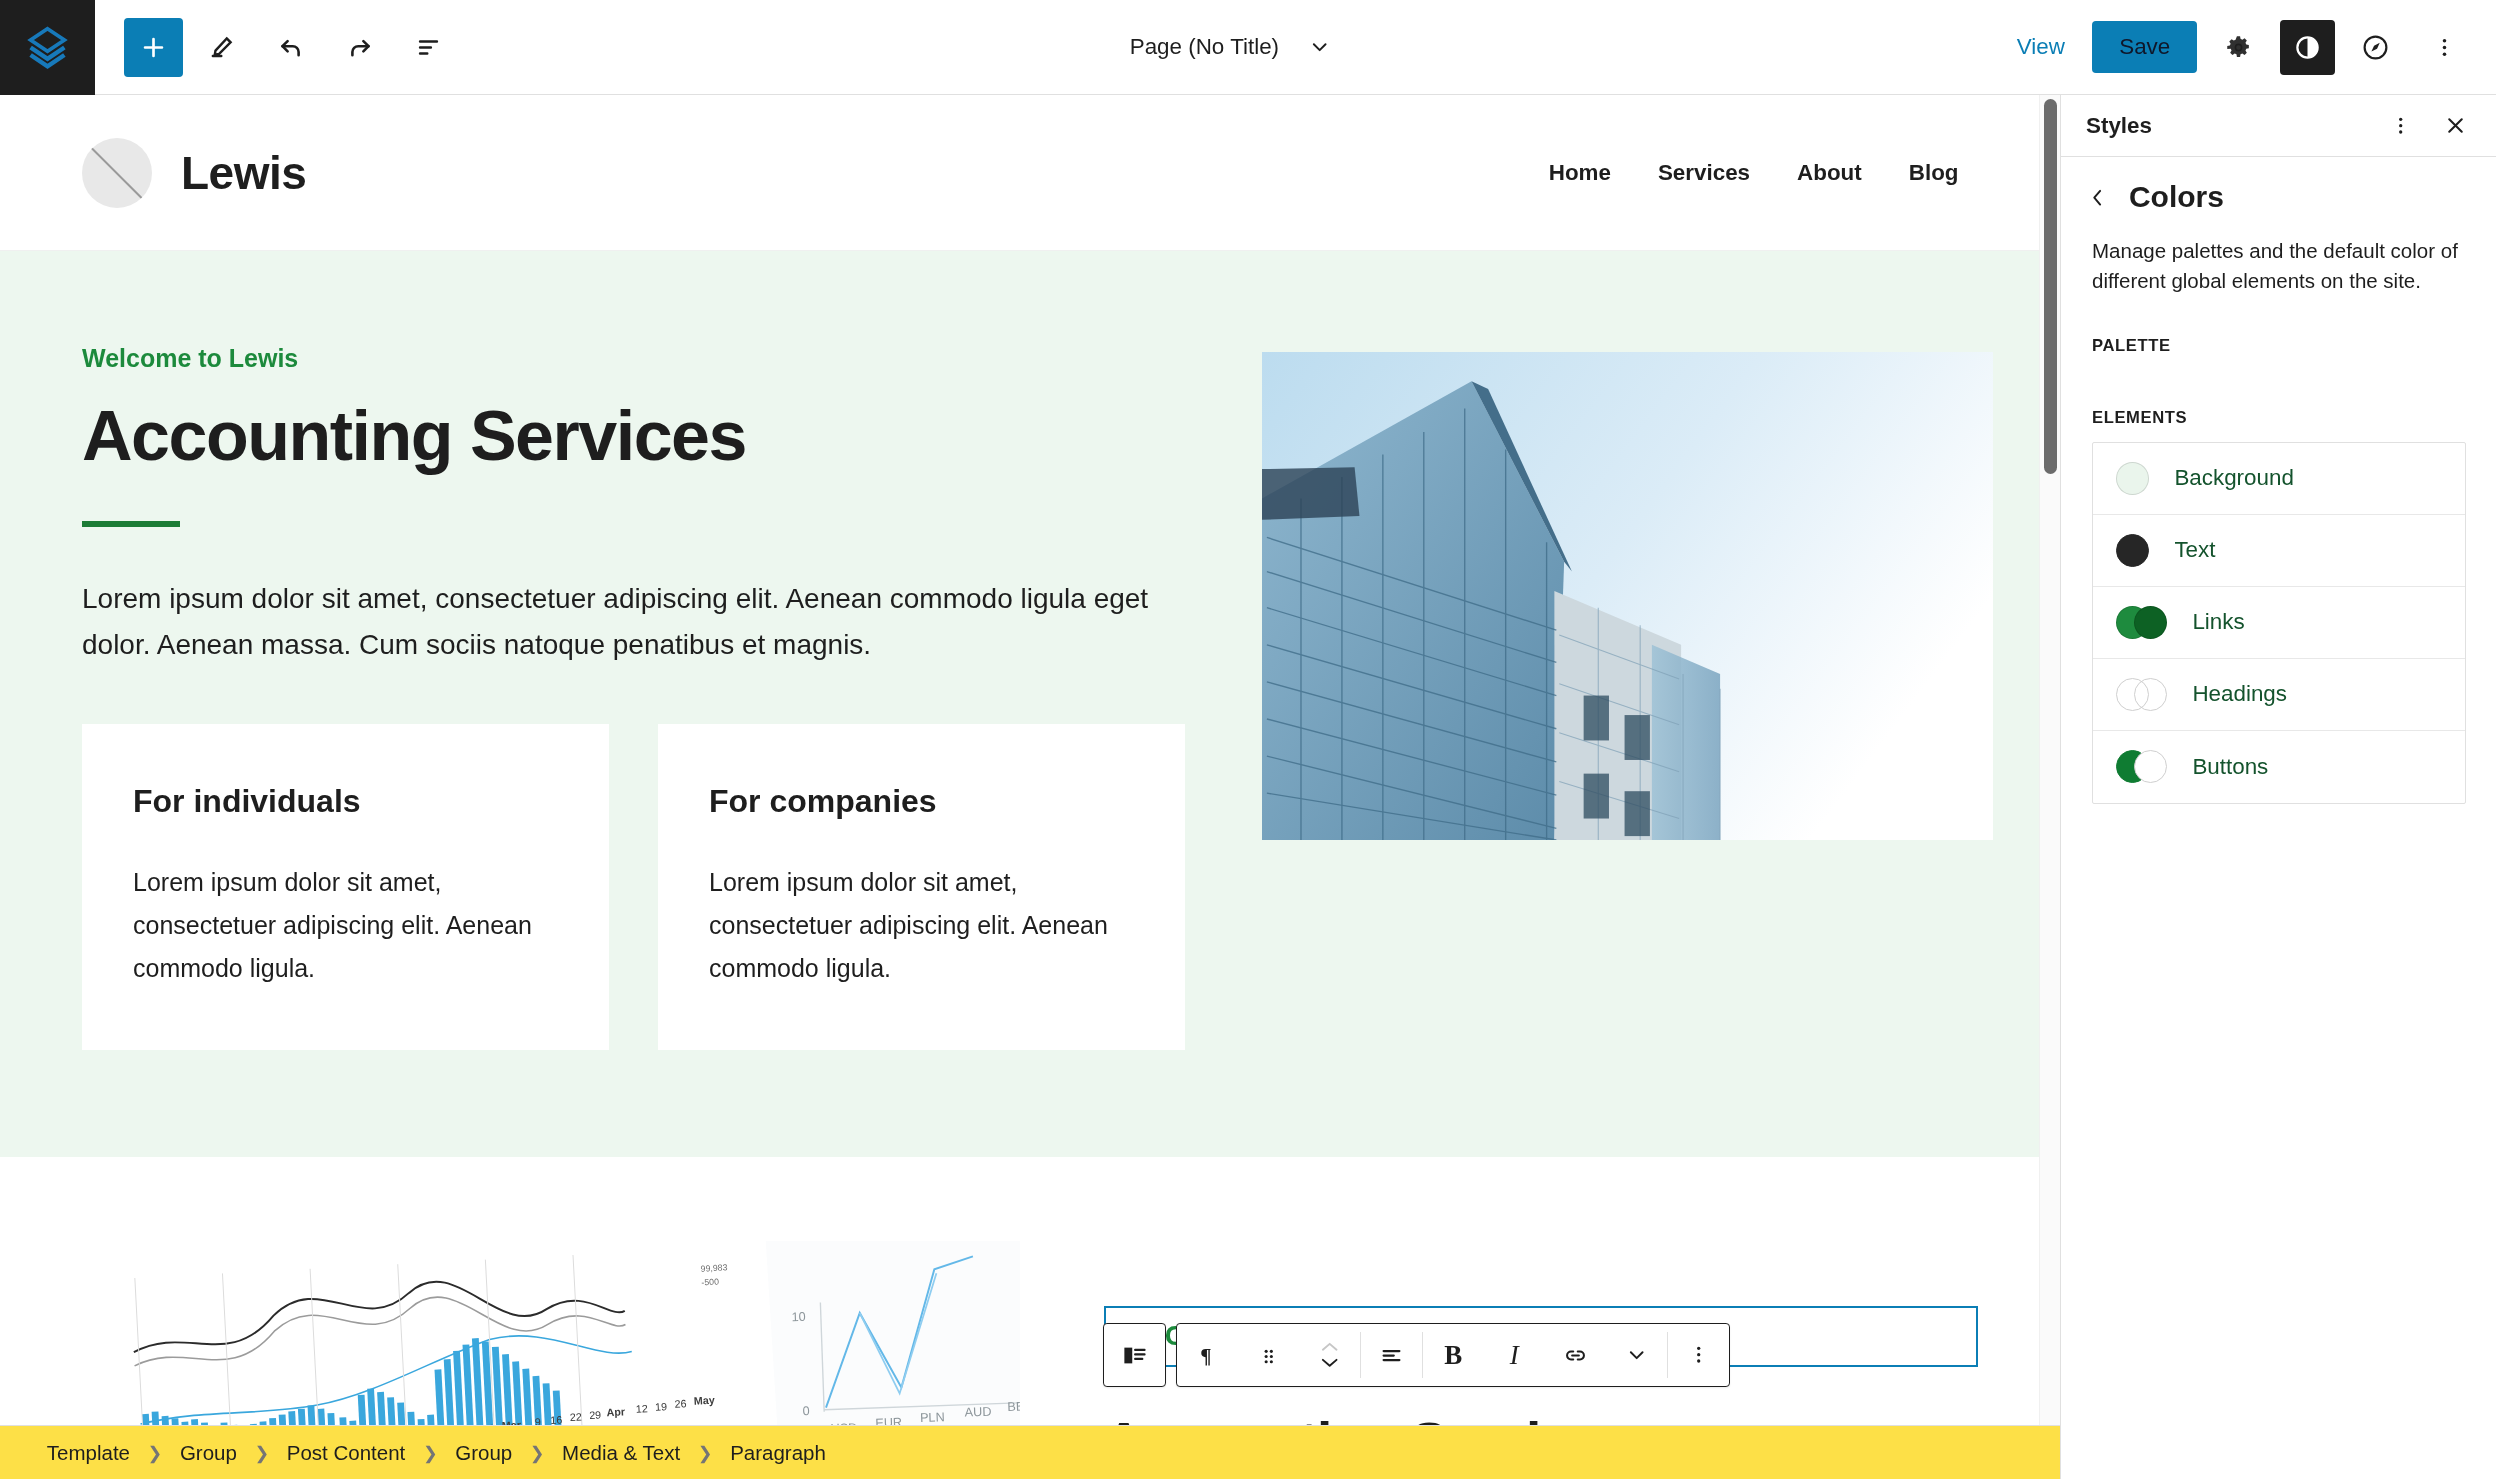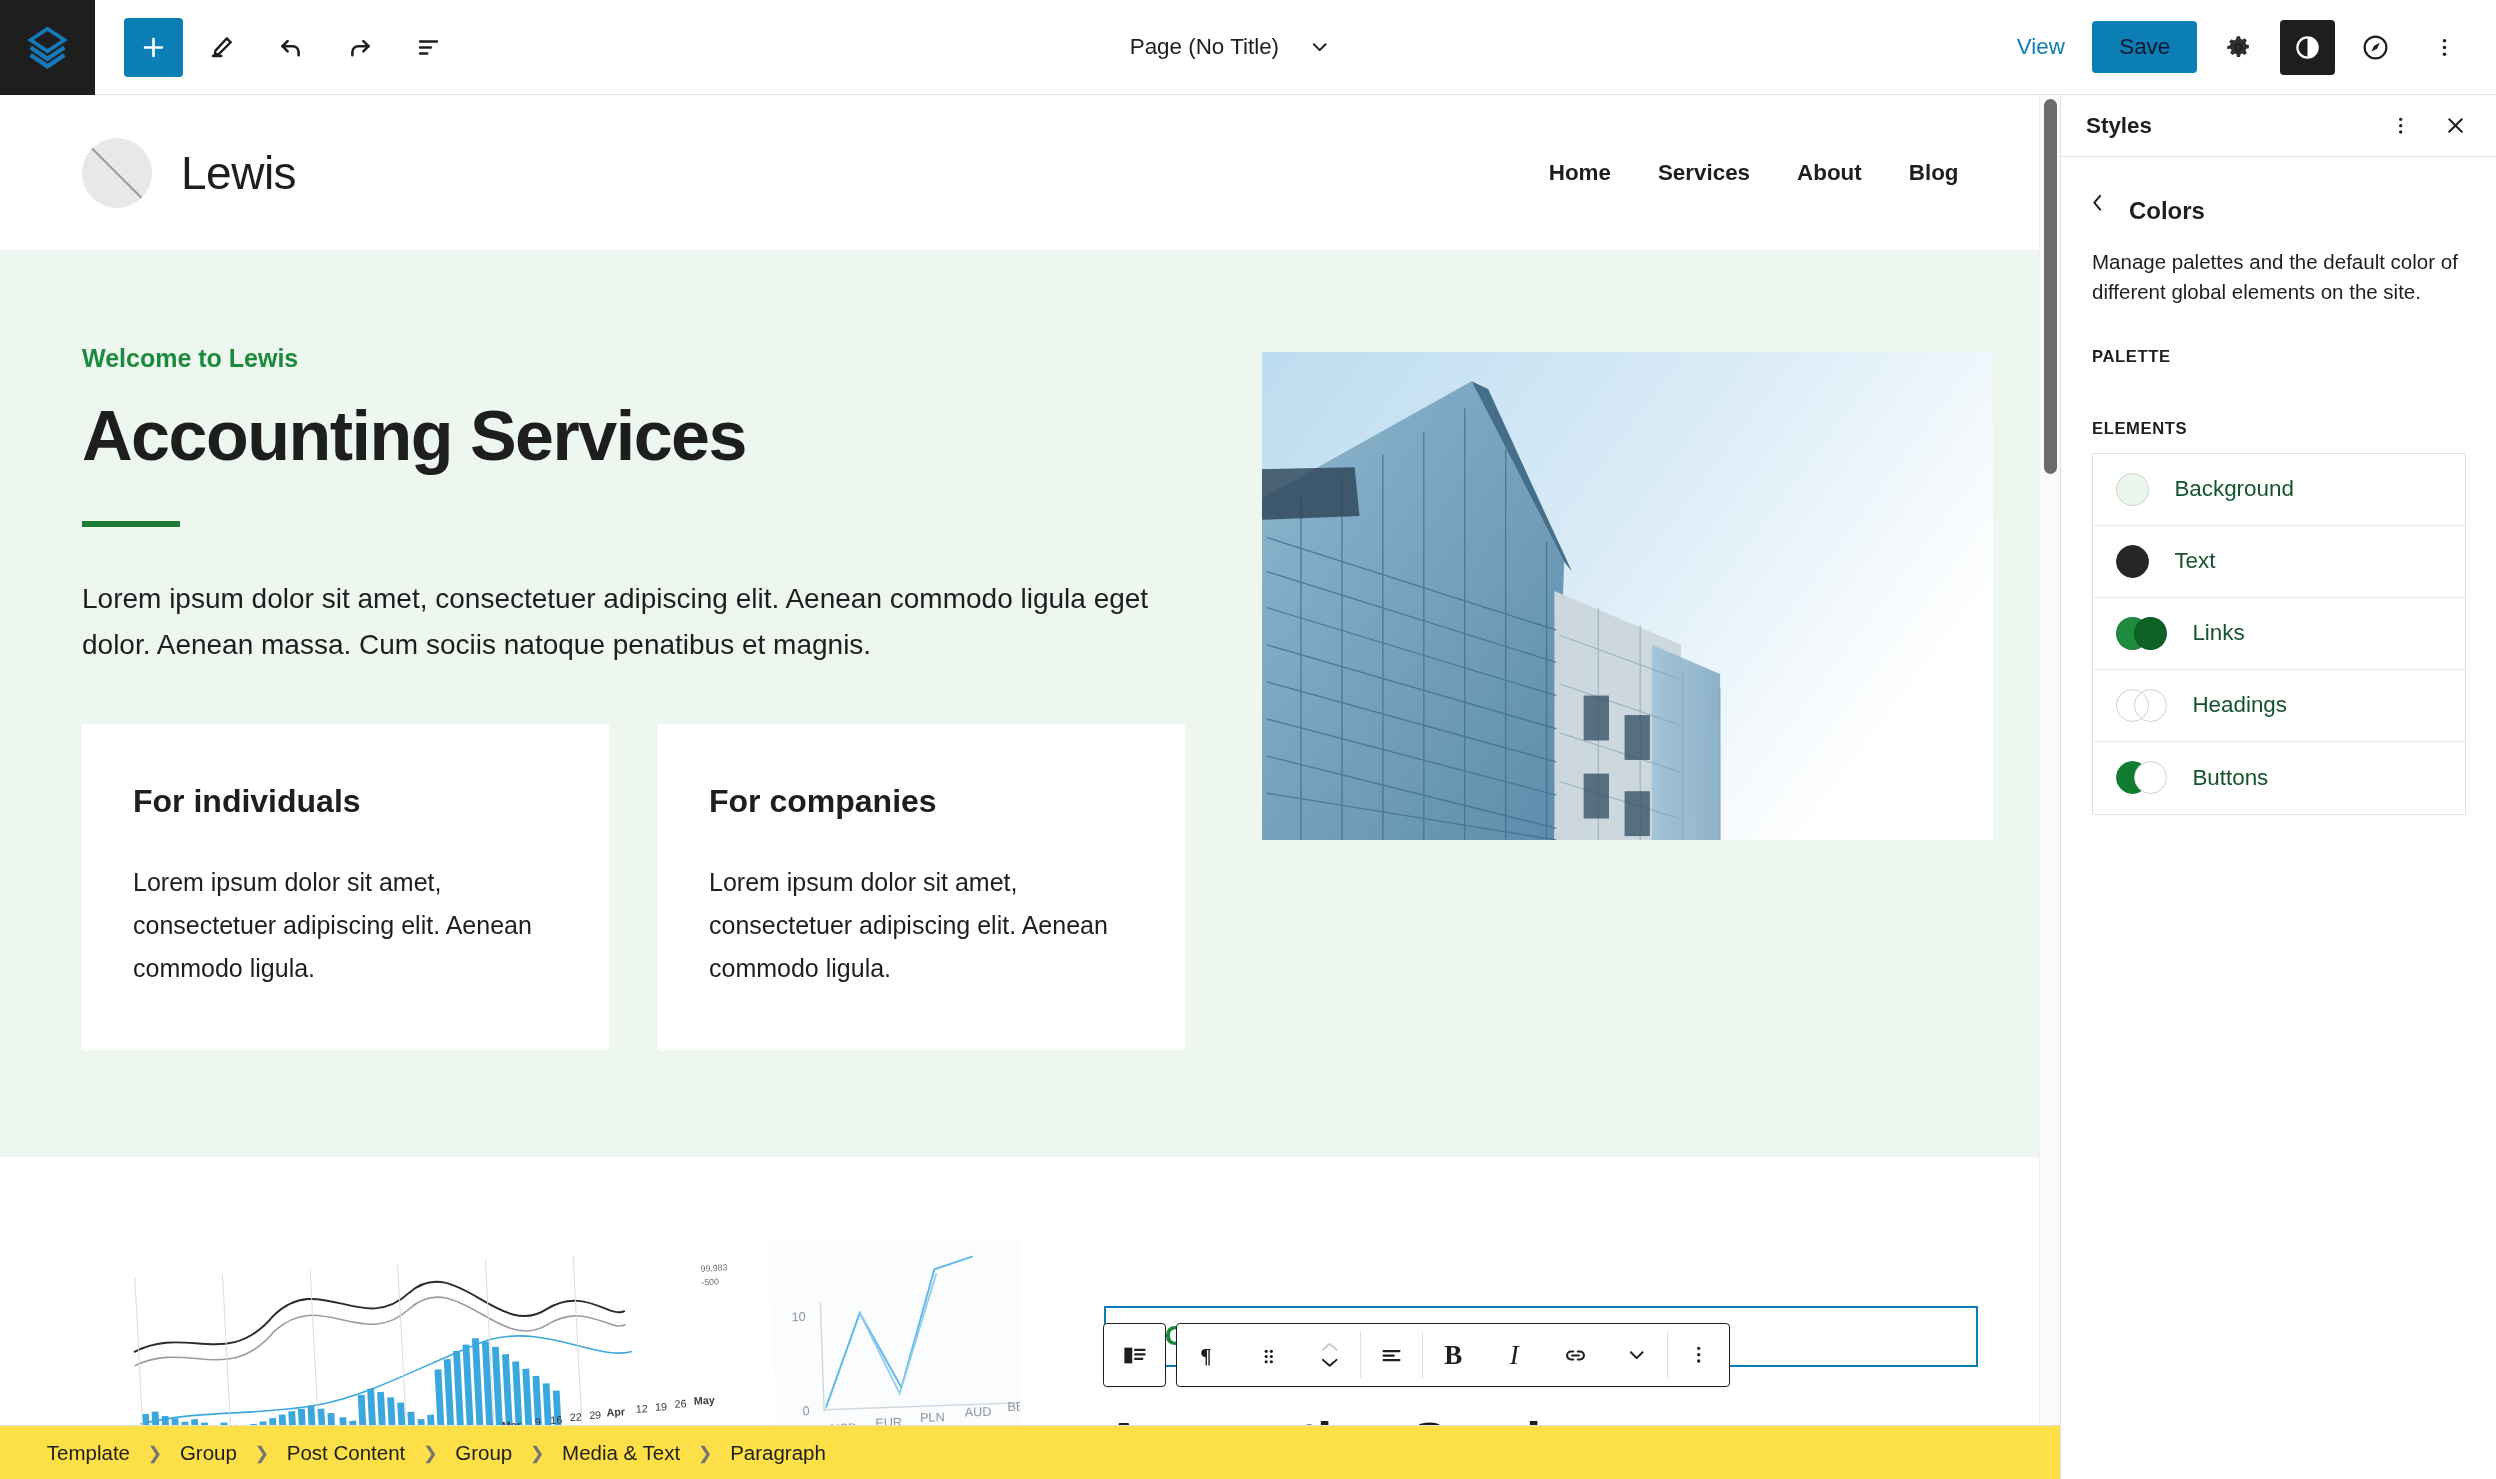--- a/index.html
+++ b/index.html
@@ -78,21 +78,21 @@
   .brand { display: flex; align-items: center; gap: 29px; }
   .logo-ph {
     width: 70px; height: 70px; border-radius: 50%;
     background: #e8e8e8; position: relative; overflow: hidden;
   }
   .logo-ph::after {
     content: ""; position: absolute; left: 4.9px; top: 4.9px;
     width: 86px; height: 1.5px; background: #9a9a9a;
     transform: rotate(45deg); transform-origin: 0 0;
   }
-  .brand-name { font-size: 46px; font-weight: normal; letter-spacing: -0.5px; }
+  .brand-name { font-size: 46px; font-weight: bold; letter-spacing: -0.5px; }
   .site-nav {
     margin-left: auto; display: flex; align-items: center; gap: 47px;
     padding-right: 19.5px;
   }
   .site-nav a {
     font-size: 22.4px; font-weight: bold; color: #1e1e1e;
     text-decoration: none; cursor: pointer;
   }
 
   
@@ -189,21 +189,21 @@
   .sb-header-actions { margin-left: auto; display: flex; align-items: center; gap: 3.9px; }
   .sb-iconbtn {
     width: 51px; height: 51px; border: none; background: transparent;
     border-radius: 3.9px; cursor: pointer; color: #1e1e1e;
     display: flex; align-items: center; justify-content: center;
   }
   .sb-nav {
     display: flex; align-items: center; gap: 19.5px;
     padding: 23.4px 25px 9.8px; cursor: pointer;
   }
-  .sb-nav-label { font-size: 24px; font-weight: bold; margin-top: 17px; }
+  .sb-nav-label { font-size: 30px; font-weight: bold; }
   .sb-desc {
     padding: 11.7px 31px 0; font-size: 20.5px; line-height: 1.48; color: #1e1e1e;
   }
   .sb-section-label {
     padding: 39px 31px 13.7px; font-size: 16.6px; font-weight: bold;
     letter-spacing: 0.6px; color: #1e1e1e; text-transform: uppercase;
   }
   .sb-card {
     margin: 0 31px; border: 1px solid #e0e0e0; border-radius: 2px;
     background: #fff;

